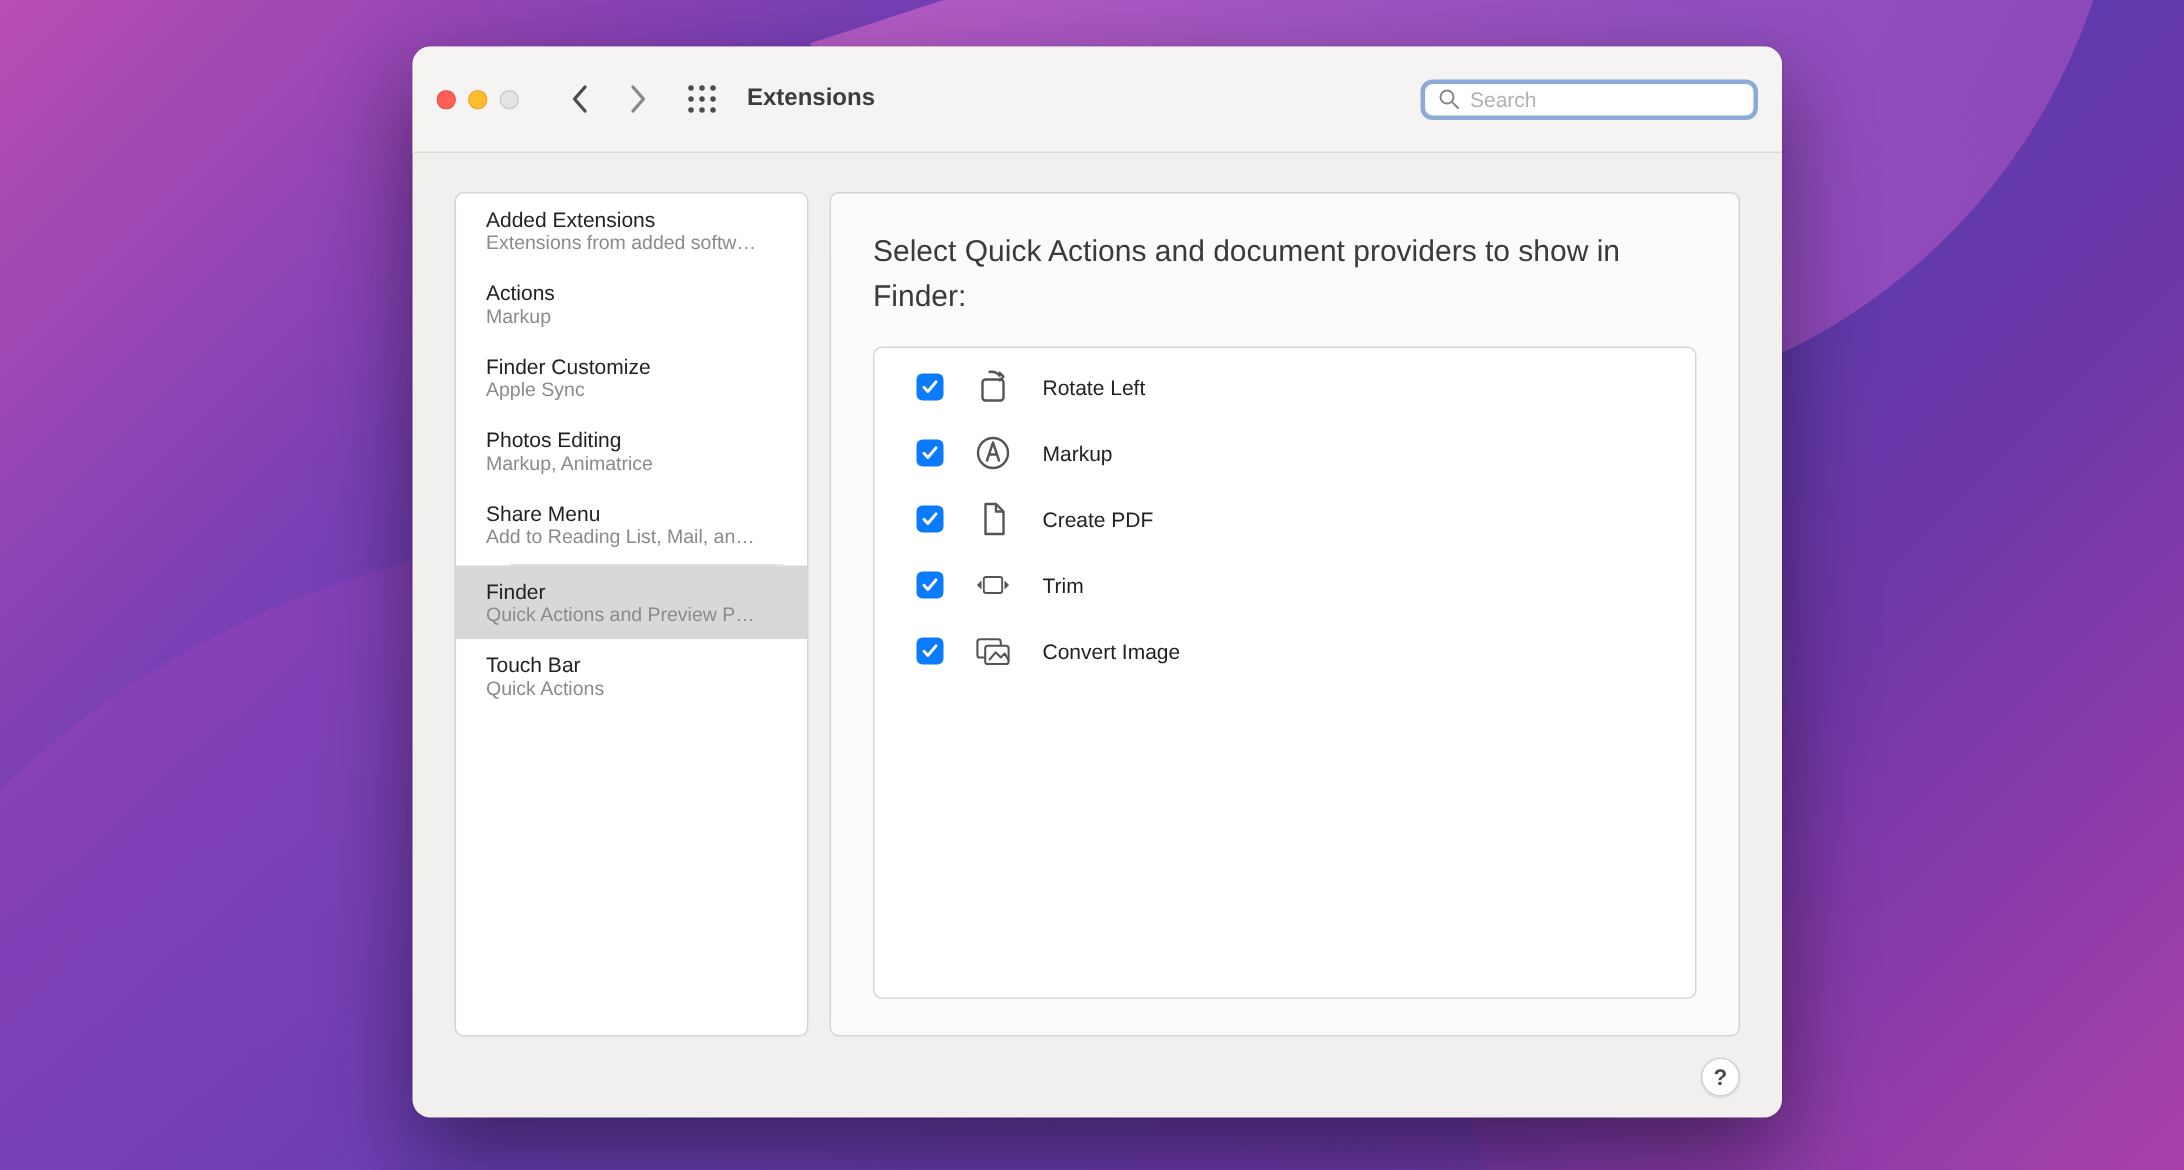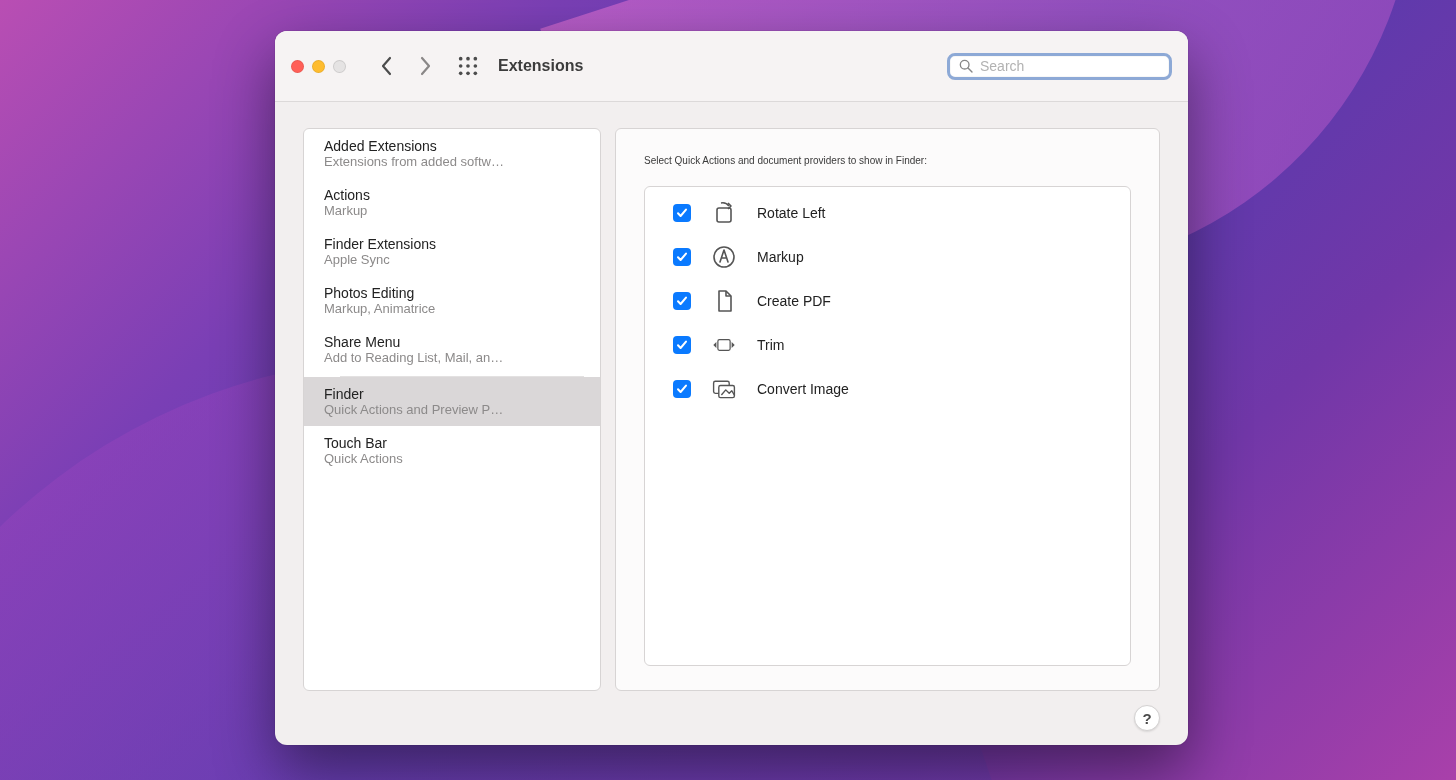--- a/index.html
+++ b/index.html
@@ -98,21 +98,21 @@
   display:flex; flex-direction:column;
 }
 
 .description {
   font-size: 14px; color:#3a3a3a; margin-bottom: 22px;
 }
 
 .panels { flex:1; display:flex; gap:14px; min-height:0; }
 
 .sidebar {
-  width: 298px;
+  width: 236px;
   border:1px solid #d7d4d4;
   border-radius:6px;
   background:#fff;
   overflow:hidden;
   display:flex; flex-direction:column;
 }
 
 .sidebar-item {
   padding: 9px 20px 9px 20px;
   cursor: default;
@@ -127,21 +127,21 @@
 
 .detail {
   flex:1;
   border:1px solid #d7d4d4;
   border-radius:6px;
   background:#fcfbfb;
   padding: 24px 28px;
   display:flex; flex-direction:column;
 }
 .detail-header {
-  font-size:10px; color:#3a3a3a; line-height:1.5; margin-bottom:18px;
+  font-size:20px; color:#3a3a3a; line-height:1.5; margin-bottom:18px;
 }
 .action-list {
   border:1px solid #d7d4d4;
   border-radius:6px;
   background:#fff;
   flex:1;
   padding: 4px 0;
   overflow:auto;
 }
 .action-row {
@@ -230,21 +230,21 @@
       <div class="sidebar">
         <div class="sidebar-item">
           <div class="primary">Added Extensions</div>
           <div class="secondary">Extensions from added softw…</div>
         </div>
         <div class="sidebar-item">
           <div class="primary">Actions</div>
           <div class="secondary">Markup</div>
         </div>
         <div class="sidebar-item">
-          <div class="primary">Finder Extensions</div>
+          <div class="primary">Finder Customize</div>
           <div class="secondary">Apple Sync</div>
         </div>
         <div class="sidebar-item">
           <div class="primary">Photos Editing</div>
           <div class="secondary">Markup, Animatrice</div>
         </div>
         <div class="sidebar-item">
           <div class="primary">Share Menu</div>
           <div class="secondary">Add to Reading List, Mail, an…</div>
         </div>

